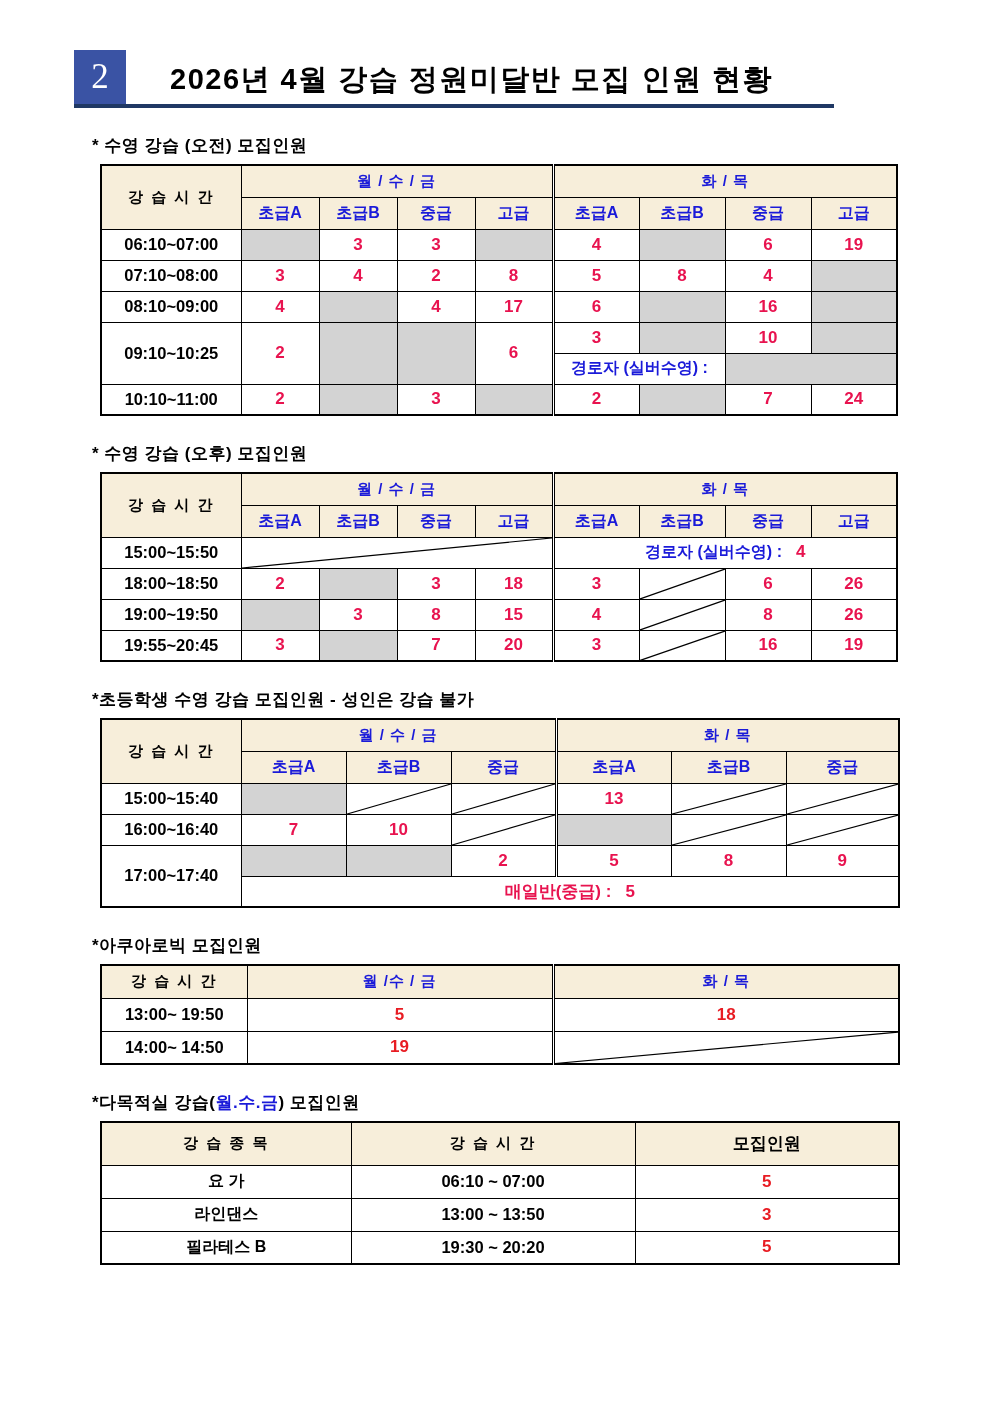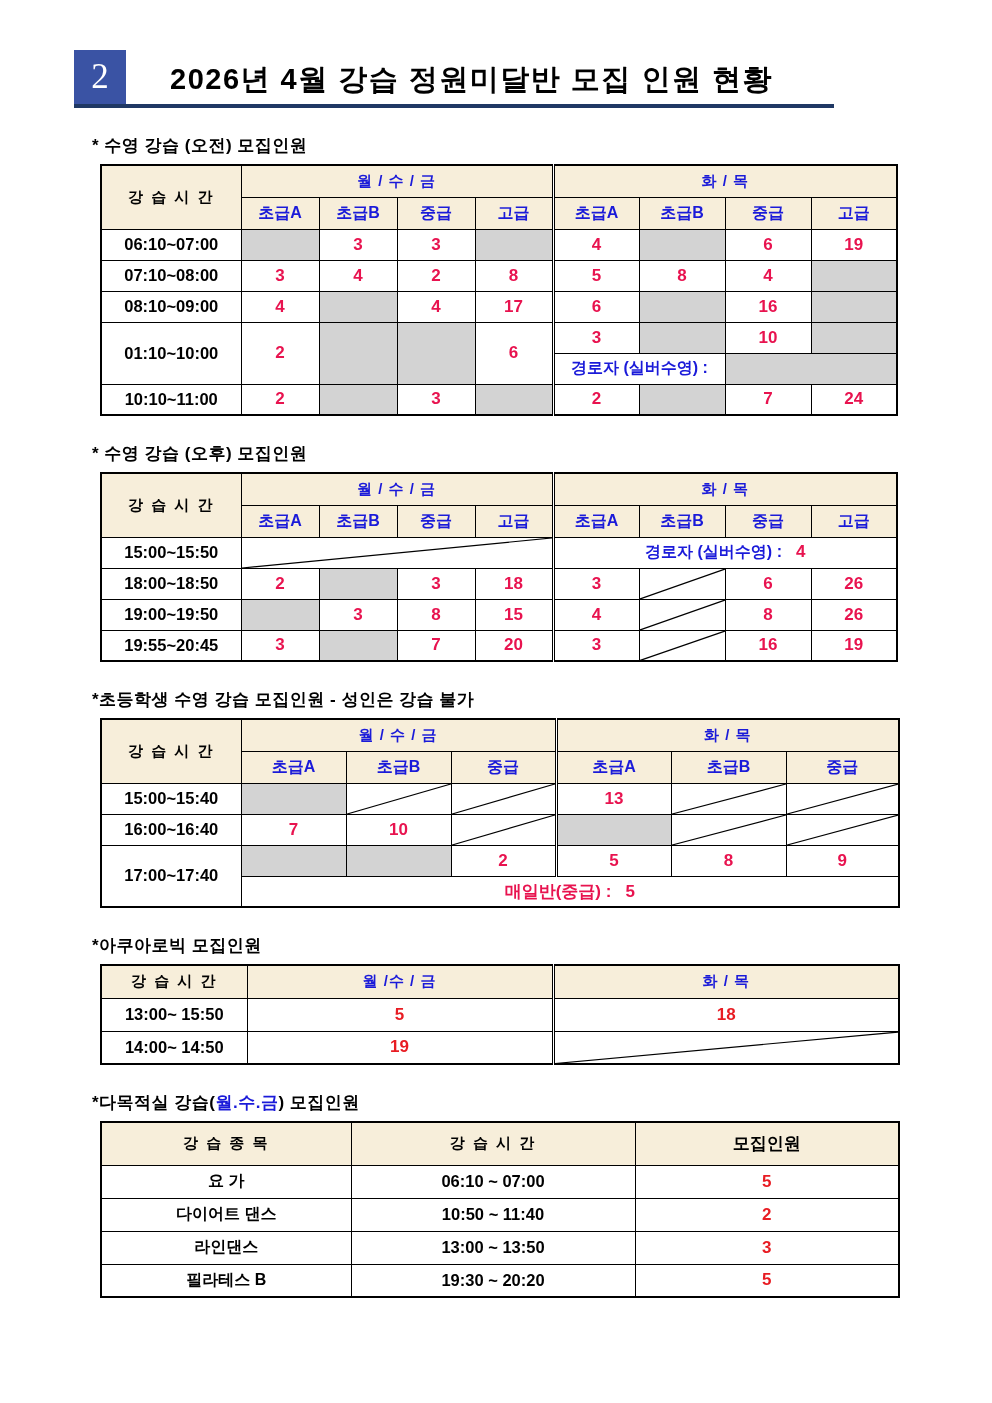--- a/index.html
+++ b/index.html
@@ -125,21 +125,21 @@
     <td class="pink">4</td>
     <td class="gray"></td>
     <td class="pink">4</td>
     <td class="pink">17</td>
     <td class="pink sep">6</td>
     <td class="gray"></td>
     <td class="pink">16</td>
     <td class="gray"></td>
   </tr>
   <tr>
-    <td class="time" rowspan="2">01:10~10:00</td>
+    <td class="time" rowspan="2">09:10~10:25</td>
     <td class="pink" rowspan="2">2</td>
     <td class="gray" rowspan="2"></td>
     <td class="gray" rowspan="2"></td>
     <td class="pink" rowspan="2">6</td>
     <td class="pink sep">3</td>
     <td class="gray"></td>
     <td class="pink">10</td>
     <td class="gray"></td>
   </tr>
   <tr>
@@ -343,21 +343,21 @@
       <col style="width:306px">
       <col style="width:346px">
     </colgroup>
   <tbody>
       <tr style="height:33px">
     <td class="cream time-head">강 습 시 간</td>
     <td class="cream blue group-head">월 /수 / 금</td>
     <td class="cream blue group-head sep">화 / 목</td>
   </tr>
   <tr>
-    <td class="time">13:00~ 15:50</td>
+    <td class="time">13:00~ 19:50</td>
     <td class="red">5</td>
     <td class="red sep">18</td>
   </tr>
   <tr>
     <td class="time">14:00~ 14:50</td>
     <td class="red">19</td>
     <td class="diag sep">
           <svg viewBox="0 0 100 100" preserveAspectRatio="none">
             <line x1="0" y1="100" x2="100" y2="0" vector-effect="non-scaling-stroke"></line>
           </svg>
@@ -380,25 +380,20 @@
     <td class="cream time-head">강 습 종 목</td>
     <td class="cream time-head">강 습 시 간</td>
     <td class="cream" style="font-size:17px">모집인원</td>
   </tr>
   <tr>
     <td>요 가</td>
     <td class="time">06:10 ~ 07:00</td>
     <td class="red">5</td>
   </tr>
   <tr>
-    <td>다이어트 댄스</td>
-    <td class="time">10:50 ~ 11:40</td>
-    <td class="red">2</td>
-  </tr>
-  <tr>
     <td>라인댄스</td>
     <td class="time">13:00 ~ 13:50</td>
     <td class="red">3</td>
   </tr>
   <tr>
     <td>필라테스 B</td>
     <td class="time">19:30 ~ 20:20</td>
     <td class="red">5</td>
   </tr>
 </tbody>

